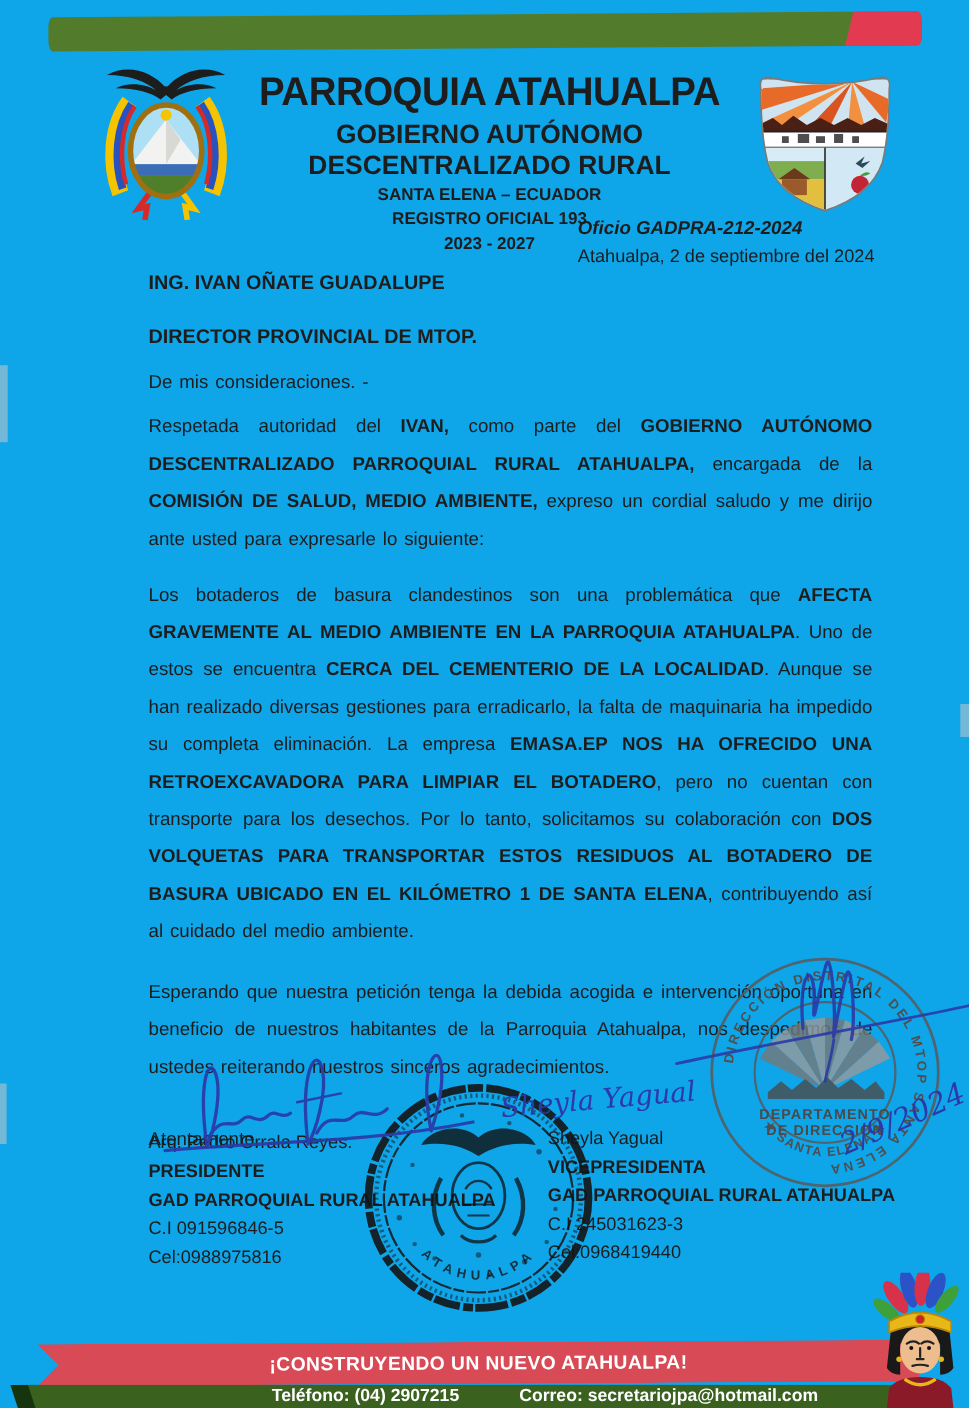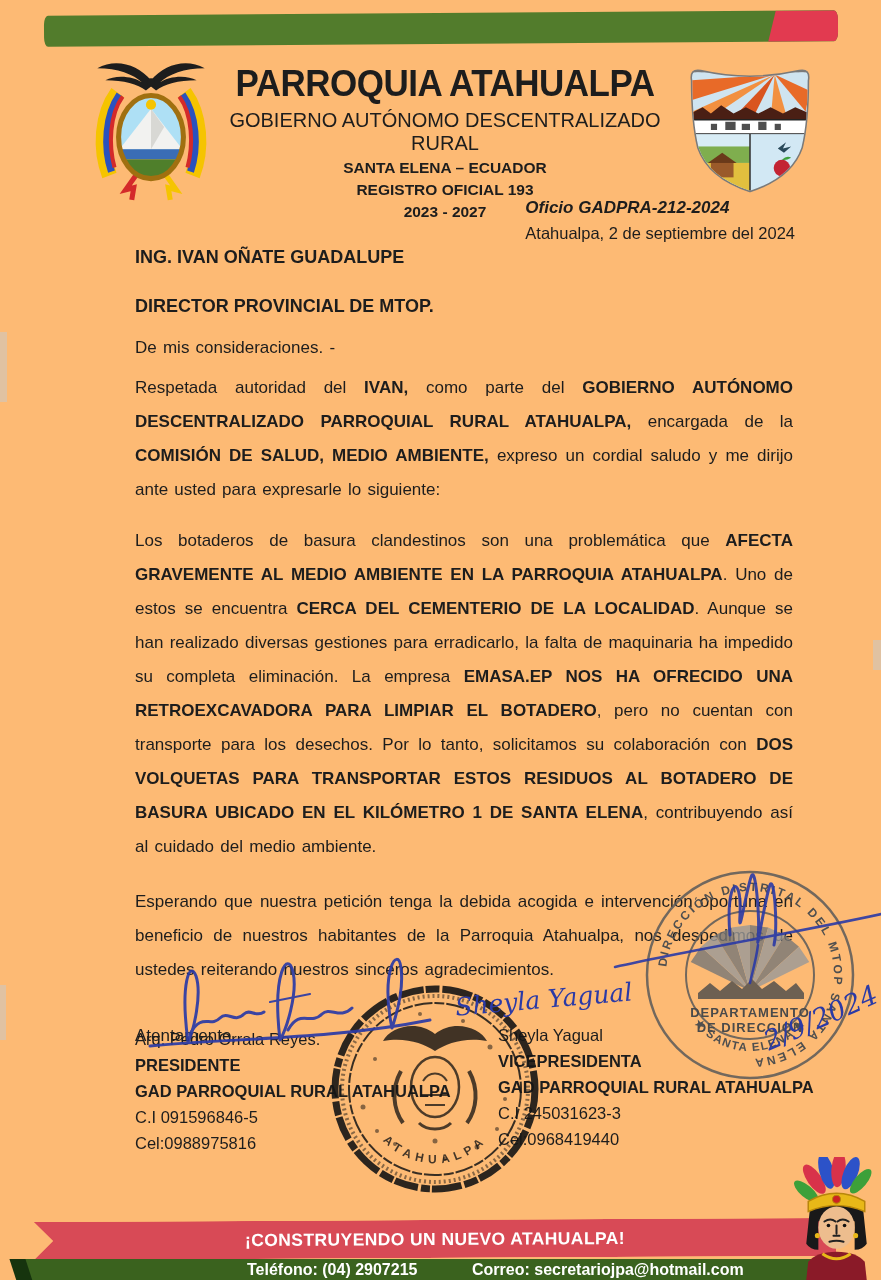--- a/index.html
+++ b/index.html
@@ -1,26 +1,26 @@
 <!DOCTYPE html>
 <html><head>
 <meta charset="utf-8">
 <style>
   html,body{margin:0;padding:0;background:#ffffff;}
-  .page{position:relative;width:881px;height:1280px;background:#fdba74;overflow:hidden;
+  .page{position:relative;width:881px;height:1280px;background:#0ea5e9;overflow:hidden;
         font-family:"Liberation Sans",sans-serif;color:#1d1d1d;}
   
   .banner-top{position:absolute;left:44px;top:13px;width:794px;height:31px;background:#527c2c;
               border-radius:4px/9px;transform:rotate(-0.4deg);overflow:hidden;}
   .banner-top .red-end{position:absolute;right:-8px;top:0;width:74px;height:100%;
               background:#e23a50;transform:skewX(-14deg);}
   
   .header-text{position:absolute;left:208px;top:64px;width:474px;text-align:center;}
   .hdr-title{font-size:35px;font-weight:bold;letter-spacing:-0.5px;line-height:40px;transform:scaleY(1.04);}
-  .hdr-l1{font-size:20px;font-weight:normal;margin-top:5px;}
+  .hdr-l1{font-size:24px;font-weight:bold;margin-top:5px;}
   .hdr-l2,.hdr-l3,.hdr-l4{font-size:15.5px;font-weight:bold;margin-top:4px;}
   .coat-svg{position:absolute;left:75px;top:56px;}
   .shield-svg{position:absolute;left:680px;top:60px;}
   
   .ref-block{position:absolute;right:86px;top:198px;}
   .ref-oficio{font-size:17px;font-weight:bold;font-style:italic;}
   .ref-date{font-size:16.5px;margin-top:6px;}
   .recipient{position:absolute;left:135px;top:247px;}
   .rcp-name,.rcp-role{font-size:18px;font-weight:bold;}
   .rcp-role{margin-top:28px;}

